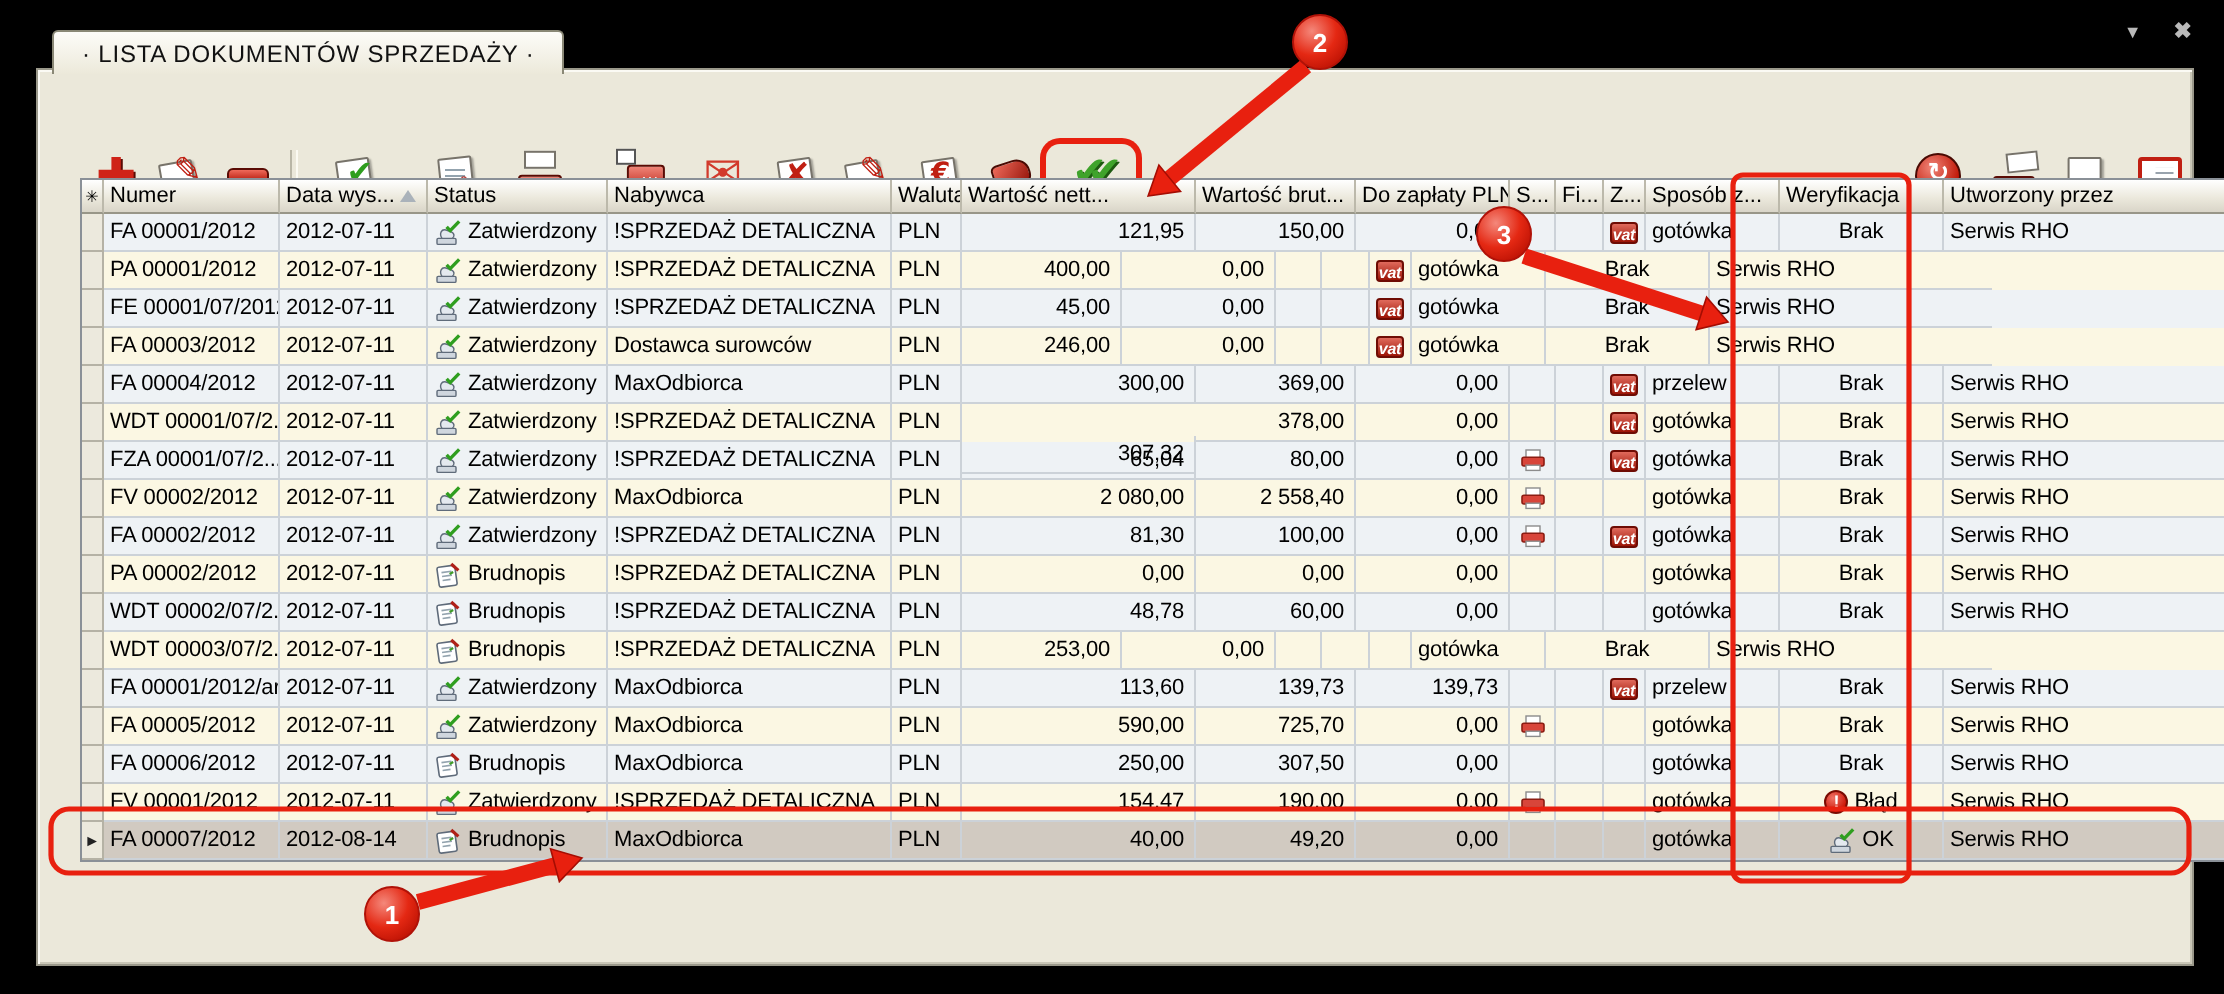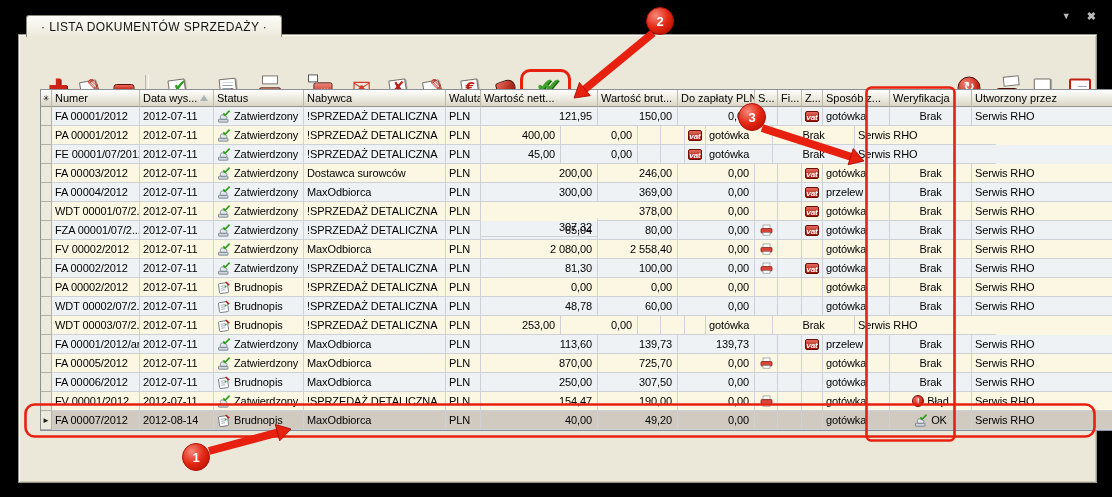--- a/index.html
+++ b/index.html
@@ -355,21 +355,20 @@
         <svg class="mi ic-stamp" width="14" height="13" viewBox="0 0 14 13">
                 <rect x="1.5" y="9.2" width="9.5" height="3" rx="0.6" fill="#cfd6de" stroke="#5f6b7a" stroke-width="0.7"></rect>
                 <path d="M4 9.2 C2.4 6.6 3.8 4.4 6 5 L8.6 5.9 C10.6 6.7 10.1 8.7 9.1 9.2 Z" fill="#e4e9ef" stroke="#5f6b7a" stroke-width="0.7"></path>
                 <path d="M6.3 3.4 L8.1 5.3 L12.6 0.7" fill="none" stroke="#2f9e1f" stroke-width="1.7"></path>
               </svg>
 
         <span>Zatwierdzony</span>
       </div>
       <div class="td" style="width: 142px;">Dostawca surowców</div>
       <div class="td" style="width: 35px;">PLN</div>
-      <div class="td num" style="width: 117px;">200,00</div>
       <div class="td num" style="width: 80px;">246,00</div>
       <div class="td num" style="width: 77px;">0,00</div>
       <div class="td ctr" style="width: 23px;">
         
       </div>
       <div class="td ctr" style="width: 24px;"></div>
       <div class="td ctr" style="width: 21px;">
         <span class="vat">vat</span>
       </div>
       <div class="td" style="width: 67px;">gotówka</div>
@@ -695,21 +694,21 @@
         <svg class="mi ic-stamp" width="14" height="13" viewBox="0 0 14 13">
                 <rect x="1.5" y="9.2" width="9.5" height="3" rx="0.6" fill="#cfd6de" stroke="#5f6b7a" stroke-width="0.7"></rect>
                 <path d="M4 9.2 C2.4 6.6 3.8 4.4 6 5 L8.6 5.9 C10.6 6.7 10.1 8.7 9.1 9.2 Z" fill="#e4e9ef" stroke="#5f6b7a" stroke-width="0.7"></path>
                 <path d="M6.3 3.4 L8.1 5.3 L12.6 0.7" fill="none" stroke="#2f9e1f" stroke-width="1.7"></path>
               </svg>
 
         <span>Zatwierdzony</span>
       </div>
       <div class="td" style="width: 142px;">MaxOdbiorca</div>
       <div class="td" style="width: 35px;">PLN</div>
-      <div class="td num" style="width: 117px;">870,00</div>
+      <div class="td num" style="width: 117px;">590,00</div>
       <div class="td num" style="width: 80px;">725,70</div>
       <div class="td num" style="width: 77px;">0,00</div>
       <div class="td ctr" style="width: 23px;">
         <svg class="ic-prt" width="13" height="12" viewBox="0 0 13 12">
                 <rect x="3" y="1" width="7" height="4" fill="#fff" stroke="#8c8c8c" stroke-width="0.7"></rect>
                 <rect x="1" y="4.6" width="11" height="4.4" rx="1" fill="#d8453a" stroke="#8c1c12" stroke-width="0.8"></rect>
                 <rect x="3" y="8.6" width="7" height="2.6" fill="#fff" stroke="#8c8c8c" stroke-width="0.7"></rect>
               </svg>
       </div>
       <div class="td ctr" style="width: 24px;"></div>

